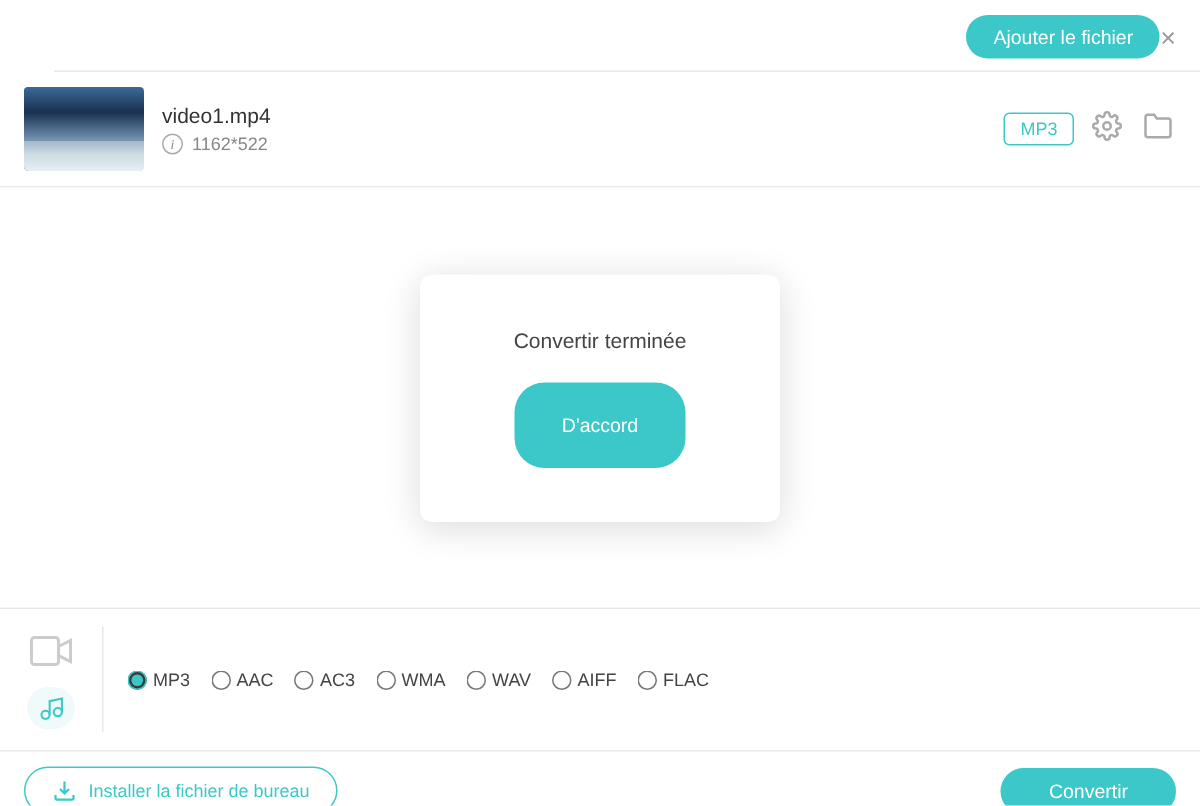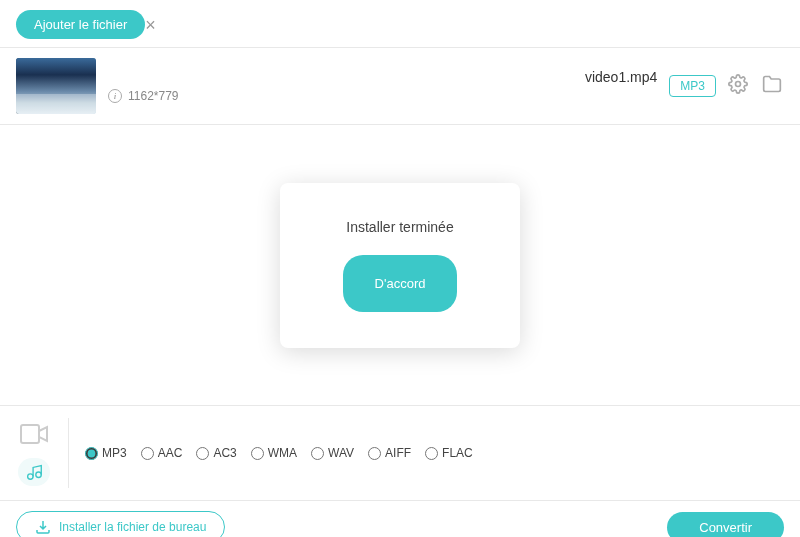--- a/index.html
+++ b/index.html
@@ -11,23 +11,24 @@
       font-size: 13px;
       color: #333;
       overflow: hidden;
       position: relative;
     }
 
     
     .top-bar {
       display: flex;
       align-items: center;
-      justify-content: flex-start;
+      justify-content: flex-end;
       padding: 10px 16px 8px 16px;
       border-bottom: 1px solid #e8e8e8;
+      margin-left: 36px;
     }
 
     .add-file-btn {
       background: #3cc8c8;
       color: #fff;
       border: none;
       border-radius: 20px;
       padding: 7px 18px;
       font-size: 13px;
       cursor: pointer;
@@ -76,21 +77,20 @@
     }
 
     .file-info {
       flex: 1;
     }
     .file-name {
       font-size: 14px;
       font-weight: 500;
       color: #333;
       margin-bottom: 4px;
-      text-align: right;
     }
     .file-meta {
       display: flex;
       align-items: center;
       gap: 6px;
       color: #888;
       font-size: 12px;
     }
     .info-icon {
       display: inline-flex;
@@ -304,21 +304,21 @@
   <button class="add-file-btn">Ajouter le fichier</button>
   <button class="close-btn">×</button>
 </div>
 
 <div class="file-row">
   <div class="thumbnail"></div>
   <div class="file-info">
     <div class="file-name">video1.mp4</div>
     <div class="file-meta">
       <span class="info-icon">i</span>
-      <span>1162*779</span>
+      <span>1162*522</span>
     </div>
   </div>
   <div class="file-actions">
     <div class="format-badge">MP3</div>
     <button class="action-icon-btn">
       <svg class="gear-svg" viewBox="0 0 24 24" fill="none" stroke="#aaa" stroke-width="2">
         <circle cx="12" cy="12" r="3"></circle>
         <path d="M19.4 15a1.65 1.65 0 0 0 .33 1.82l.06.06a2 2 0 0 1-2.83 2.83l-.06-.06a1.65 1.65 0 0 0-1.82-.33 1.65 1.65 0 0 0-1 1.51V21a2 2 0 0 1-4 0v-.09A1.65 1.65 0 0 0 9 19.4a1.65 1.65 0 0 0-1.82.33l-.06.06a2 2 0 0 1-2.83-2.83l.06-.06A1.65 1.65 0 0 0 4.68 15a1.65 1.65 0 0 0-1.51-1H3a2 2 0 0 1 0-4h.09A1.65 1.65 0 0 0 4.6 9a1.65 1.65 0 0 0-.33-1.82l-.06-.06a2 2 0 0 1 2.83-2.83l.06.06A1.65 1.65 0 0 0 9 4.68a1.65 1.65 0 0 0 1-1.51V3a2 2 0 0 1 4 0v.09a1.65 1.65 0 0 0 1 1.51 1.65 1.65 0 0 0 1.82-.33l.06-.06a2 2 0 0 1 2.83 2.83l-.06.06A1.65 1.65 0 0 0 19.4 9a1.65 1.65 0 0 0 1.51 1H21a2 2 0 0 1 0 4h-.09a1.65 1.65 0 0 0-1.51 1z"></path>
       </svg>
     </button>
@@ -326,21 +326,21 @@
       <svg class="folder-svg" viewBox="0 0 24 24" fill="none" stroke="#aaa" stroke-width="2">
         <path d="M22 19a2 2 0 0 1-2 2H4a2 2 0 0 1-2-2V5a2 2 0 0 1 2-2h5l2 3h9a2 2 0 0 1 2 2z"></path>
       </svg>
     </button>
   </div>
 </div>
 
 <div class="main-area">
   <div class="overlay">
     <div class="dialog-box">
-      <div class="dialog-title">Installer terminée</div>
+      <div class="dialog-title">Convertir terminée</div>
       <button class="ok-btn">D'accord</button>
     </div>
   </div>
 </div>
 
 <div class="format-bar">
   <div class="format-icons">
     <button class="video-icon-btn">
       <div class="video-icon-container">
         <svg width="28" height="24" viewBox="0 0 28 24" fill="none">

